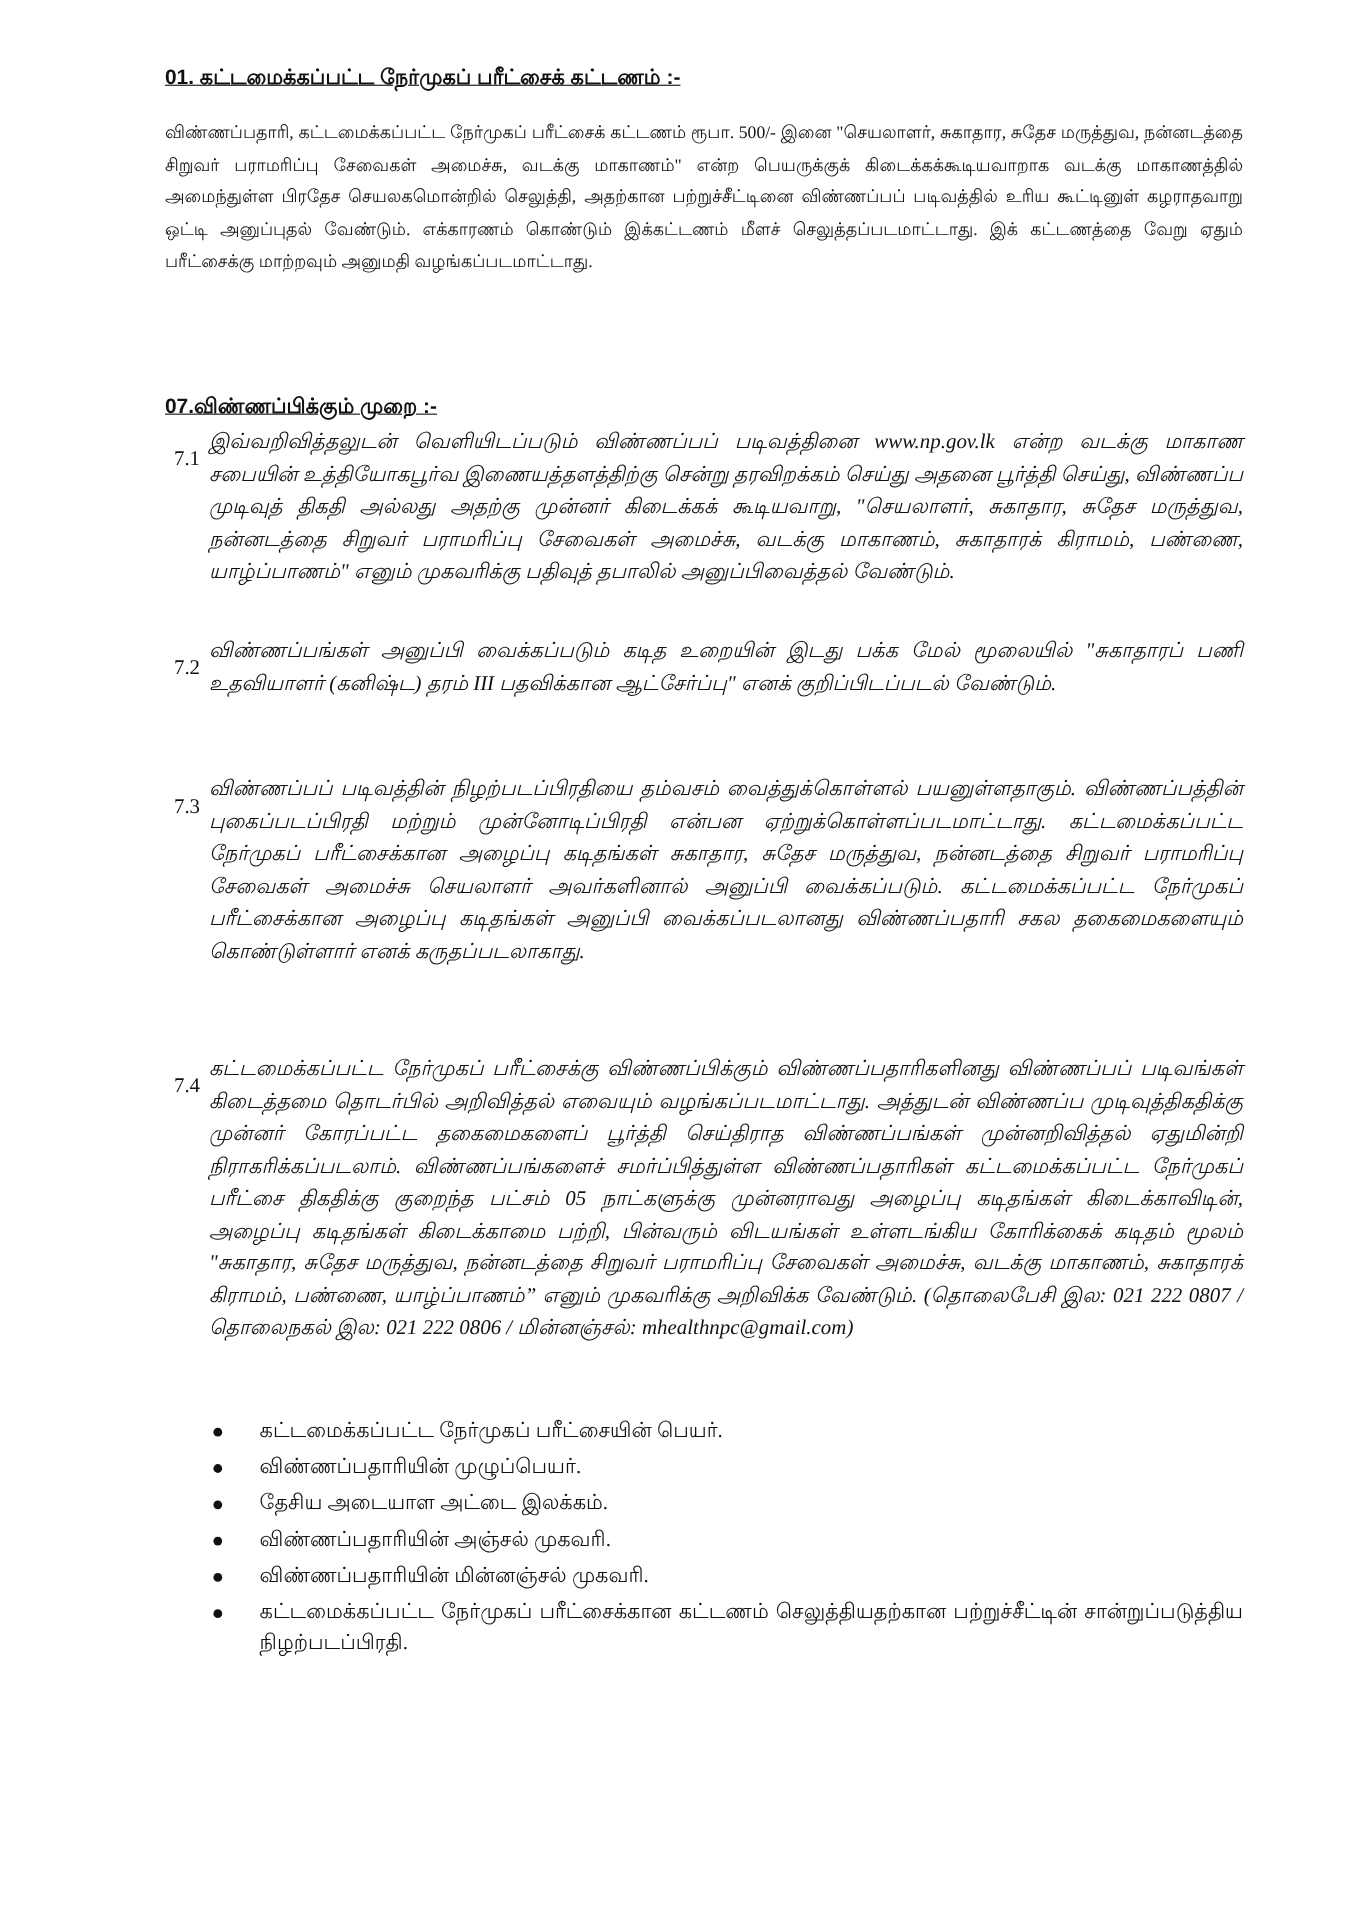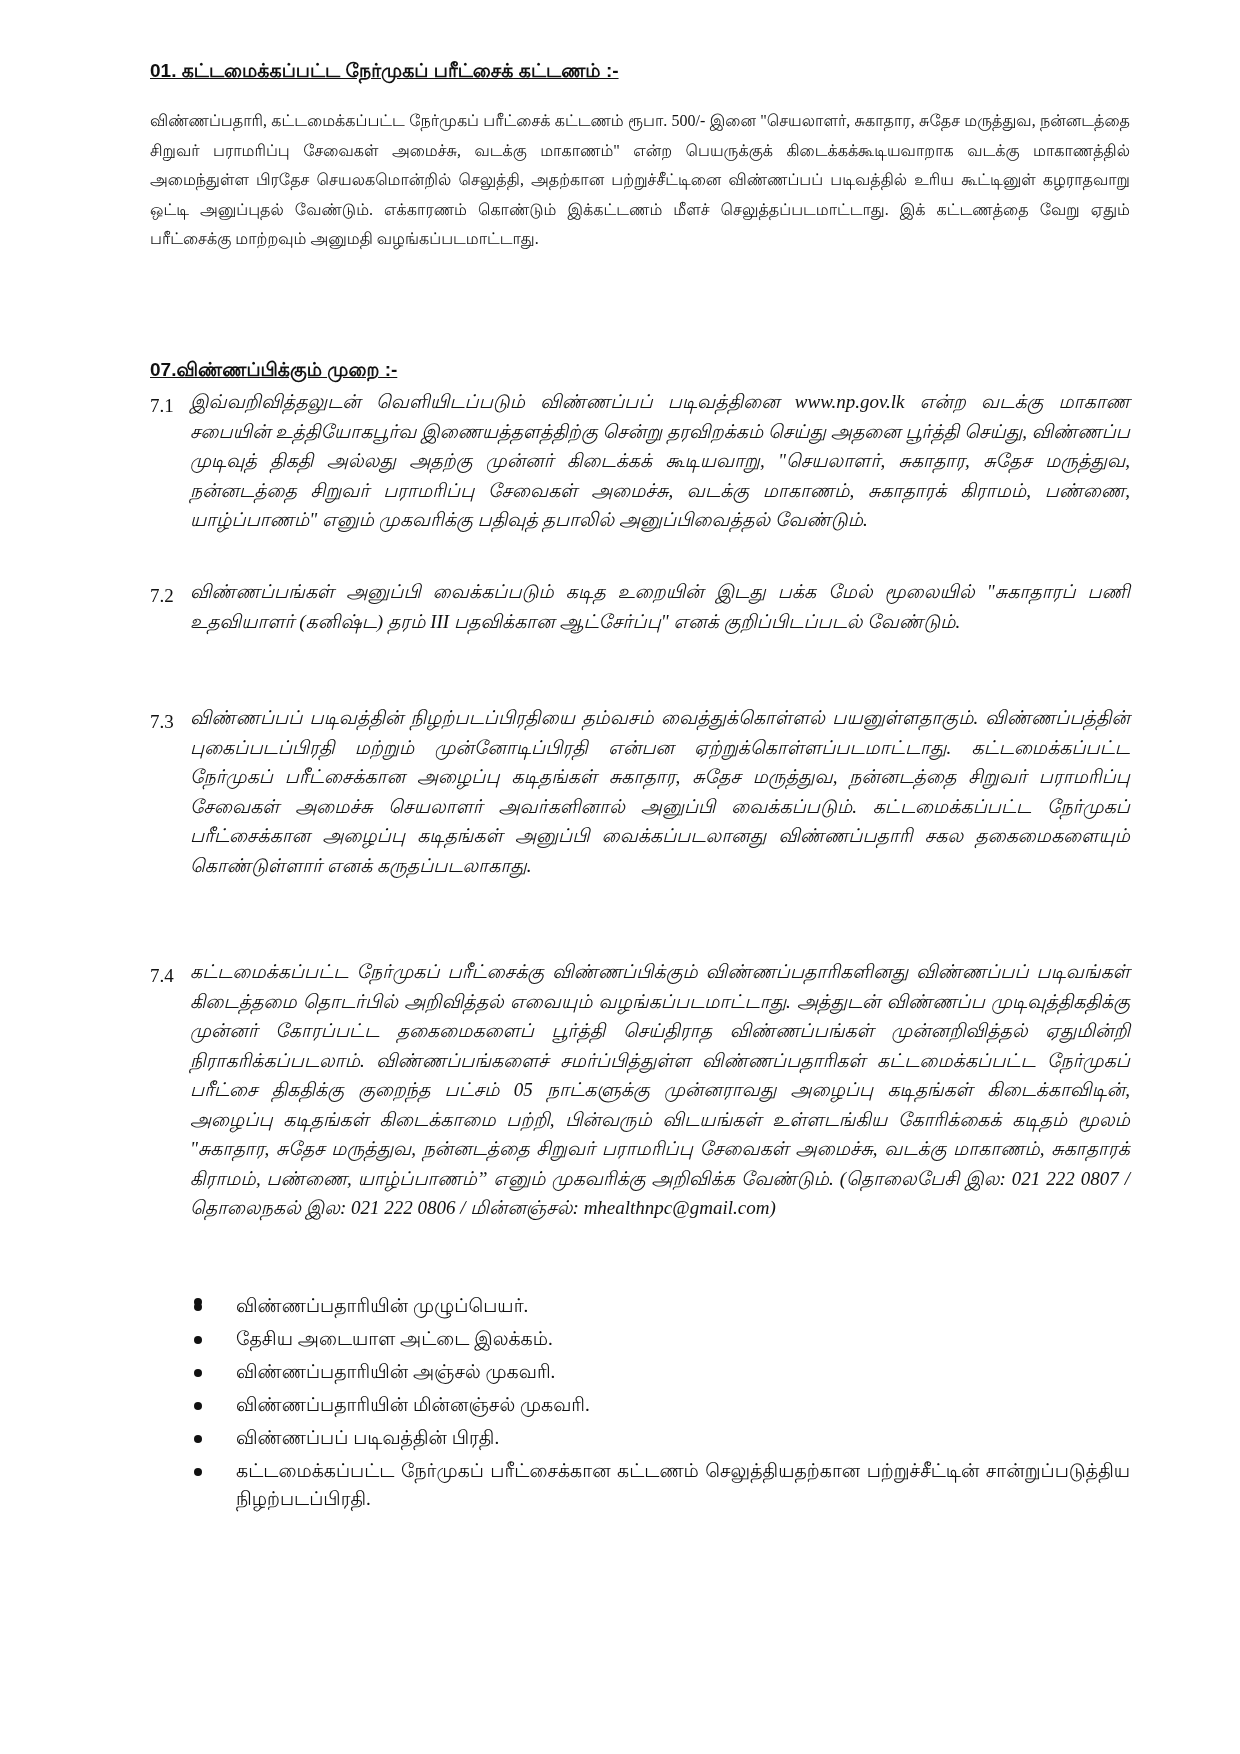--- a/index.html
+++ b/index.html
@@ -12,21 +12,21 @@
   .heading {
     font-family: "Liberation Sans", "DejaVu Sans", sans-serif;
     font-weight: bold; font-size: 19px; text-decoration: underline;
     position: absolute; left: 0;
   }
   .para {
     position: absolute; left: 0; width: 980px;
     font-size: 16px; line-height: 29.5px; text-align: justify;
   }
   .item { position: absolute; left: 0; width: 980px; font-size: 19px; line-height: 29.5px; }
-  .item .num { position: absolute; left: 0; top: 4px; width: 40px; }
+  .item .num { position: absolute; left: 0; top: 16px; width: 40px; text-align: center; }
   .item .txt { margin-left: 40px; text-align: justify; display: block; font-style: italic; }
   .bullets { position: absolute; left: 40px; width: 940px; font-size: 19px; margin: 0; padding: 0; list-style: none; }
   .bullets li { position: relative; padding-left: 46px; line-height: 28px; margin-bottom: 5px; text-align: justify; }
   .bullets li .dot {
     position: absolute; left: 4px; top: 11px; width: 8px; height: 8px; border-radius: 50%; background: #111;
   }
 </style>
 </head>
 <body>
 
@@ -52,22 +52,21 @@
     <span class="num">7.3</span>
     <span class="txt">விண்ணப்பப் படிவத்தின் நிழற்படப்பிரதியை தம்வசம் வைத்துக்கொள்ளல் பயனுள்ளதாகும். விண்ணப்பத்தின் புகைப்படப்பிரதி மற்றும் முன்னோடிப்பிரதி என்பன ஏற்றுக்கொள்ளப்படமாட்டாது. கட்டமைக்கப்பட்ட நேர்முகப் பரீட்சைக்கான அழைப்பு கடிதங்கள் சுகாதார, சுதேச மருத்துவ, நன்னடத்தை சிறுவர் பராமரிப்பு சேவைகள் அமைச்சு செயலாளர் அவர்களினால் அனுப்பி வைக்கப்படும். கட்டமைக்கப்பட்ட நேர்முகப் பரீட்சைக்கான அழைப்பு கடிதங்கள் அனுப்பி வைக்கப்படலானது விண்ணப்பதாரி சகல தகைமைகளையும் கொண்டுள்ளார் எனக் கருதப்படலாகாது.</span>
   </div>
 
   <div class="item" style="top:957px;">
     <span class="num">7.4</span>
     <span class="txt">கட்டமைக்கப்பட்ட நேர்முகப் பரீட்சைக்கு விண்ணப்பிக்கும் விண்ணப்பதாரிகளினது விண்ணப்பப் படிவங்கள் கிடைத்தமை தொடர்பில் அறிவித்தல் எவையும் வழங்கப்படமாட்டாது. அத்துடன் விண்ணப்ப முடிவுத்திகதிக்கு முன்னர் கோரப்பட்ட தகைமைகளைப் பூர்த்தி செய்திராத விண்ணப்பங்கள் முன்னறிவித்தல் ஏதுமின்றி நிராகரிக்கப்படலாம். விண்ணப்பங்களைச் சமர்ப்பித்துள்ள விண்ணப்பதாரிகள் கட்டமைக்கப்பட்ட நேர்முகப் பரீட்சை திகதிக்கு குறைந்த பட்சம் 05 நாட்களுக்கு முன்னராவது அழைப்பு கடிதங்கள் கிடைக்காவிடின், அழைப்பு கடிதங்கள் கிடைக்காமை பற்றி, பின்வரும் விடயங்கள் உள்ளடங்கிய கோரிக்கைக் கடிதம் மூலம் "சுகாதார, சுதேச மருத்துவ, நன்னடத்தை சிறுவர் பராமரிப்பு சேவைகள் அமைச்சு, வடக்கு மாகாணம், சுகாதாரக் கிராமம், பண்ணை, யாழ்ப்பாணம்” எனும் முகவரிக்கு அறிவிக்க வேண்டும். (தொலைபேசி இல: 021 222 0807 / தொலைநகல் இல: 021 222 0806 / மின்னஞ்சல்: mhealthnpc@gmail.com)</span>
   </div>
 
   <ul class="bullets" style="top:1287px;">
-    <li><span class="dot"></span></li>
+    <li><span class="dot"></span><span>கட்டமைக்கப்பட்ட நேர்முகப் பரீட்சையின் பெயர்.</span></li>
     <li><span class="dot"></span><span>விண்ணப்பதாரியின் முழுப்பெயர்.</span></li>
     <li><span class="dot"></span><span>தேசிய அடையாள அட்டை இலக்கம்.</span></li>
     <li><span class="dot"></span><span>விண்ணப்பதாரியின் அஞ்சல் முகவரி.</span></li>
     <li><span class="dot"></span><span>விண்ணப்பதாரியின் மின்னஞ்சல் முகவரி.</span></li>
-    <li><span class="dot"></span><span>விண்ணப்பப் படிவத்தின் பிரதி.</span></li>
     <li><span class="dot"></span><span>கட்டமைக்கப்பட்ட நேர்முகப் பரீட்சைக்கான கட்டணம் செலுத்தியதற்கான பற்றுச்சீட்டின் சான்றுப்படுத்திய நிழற்படப்பிரதி.</span></li>
   </ul>
 
 </div>
 
 </body></html>

